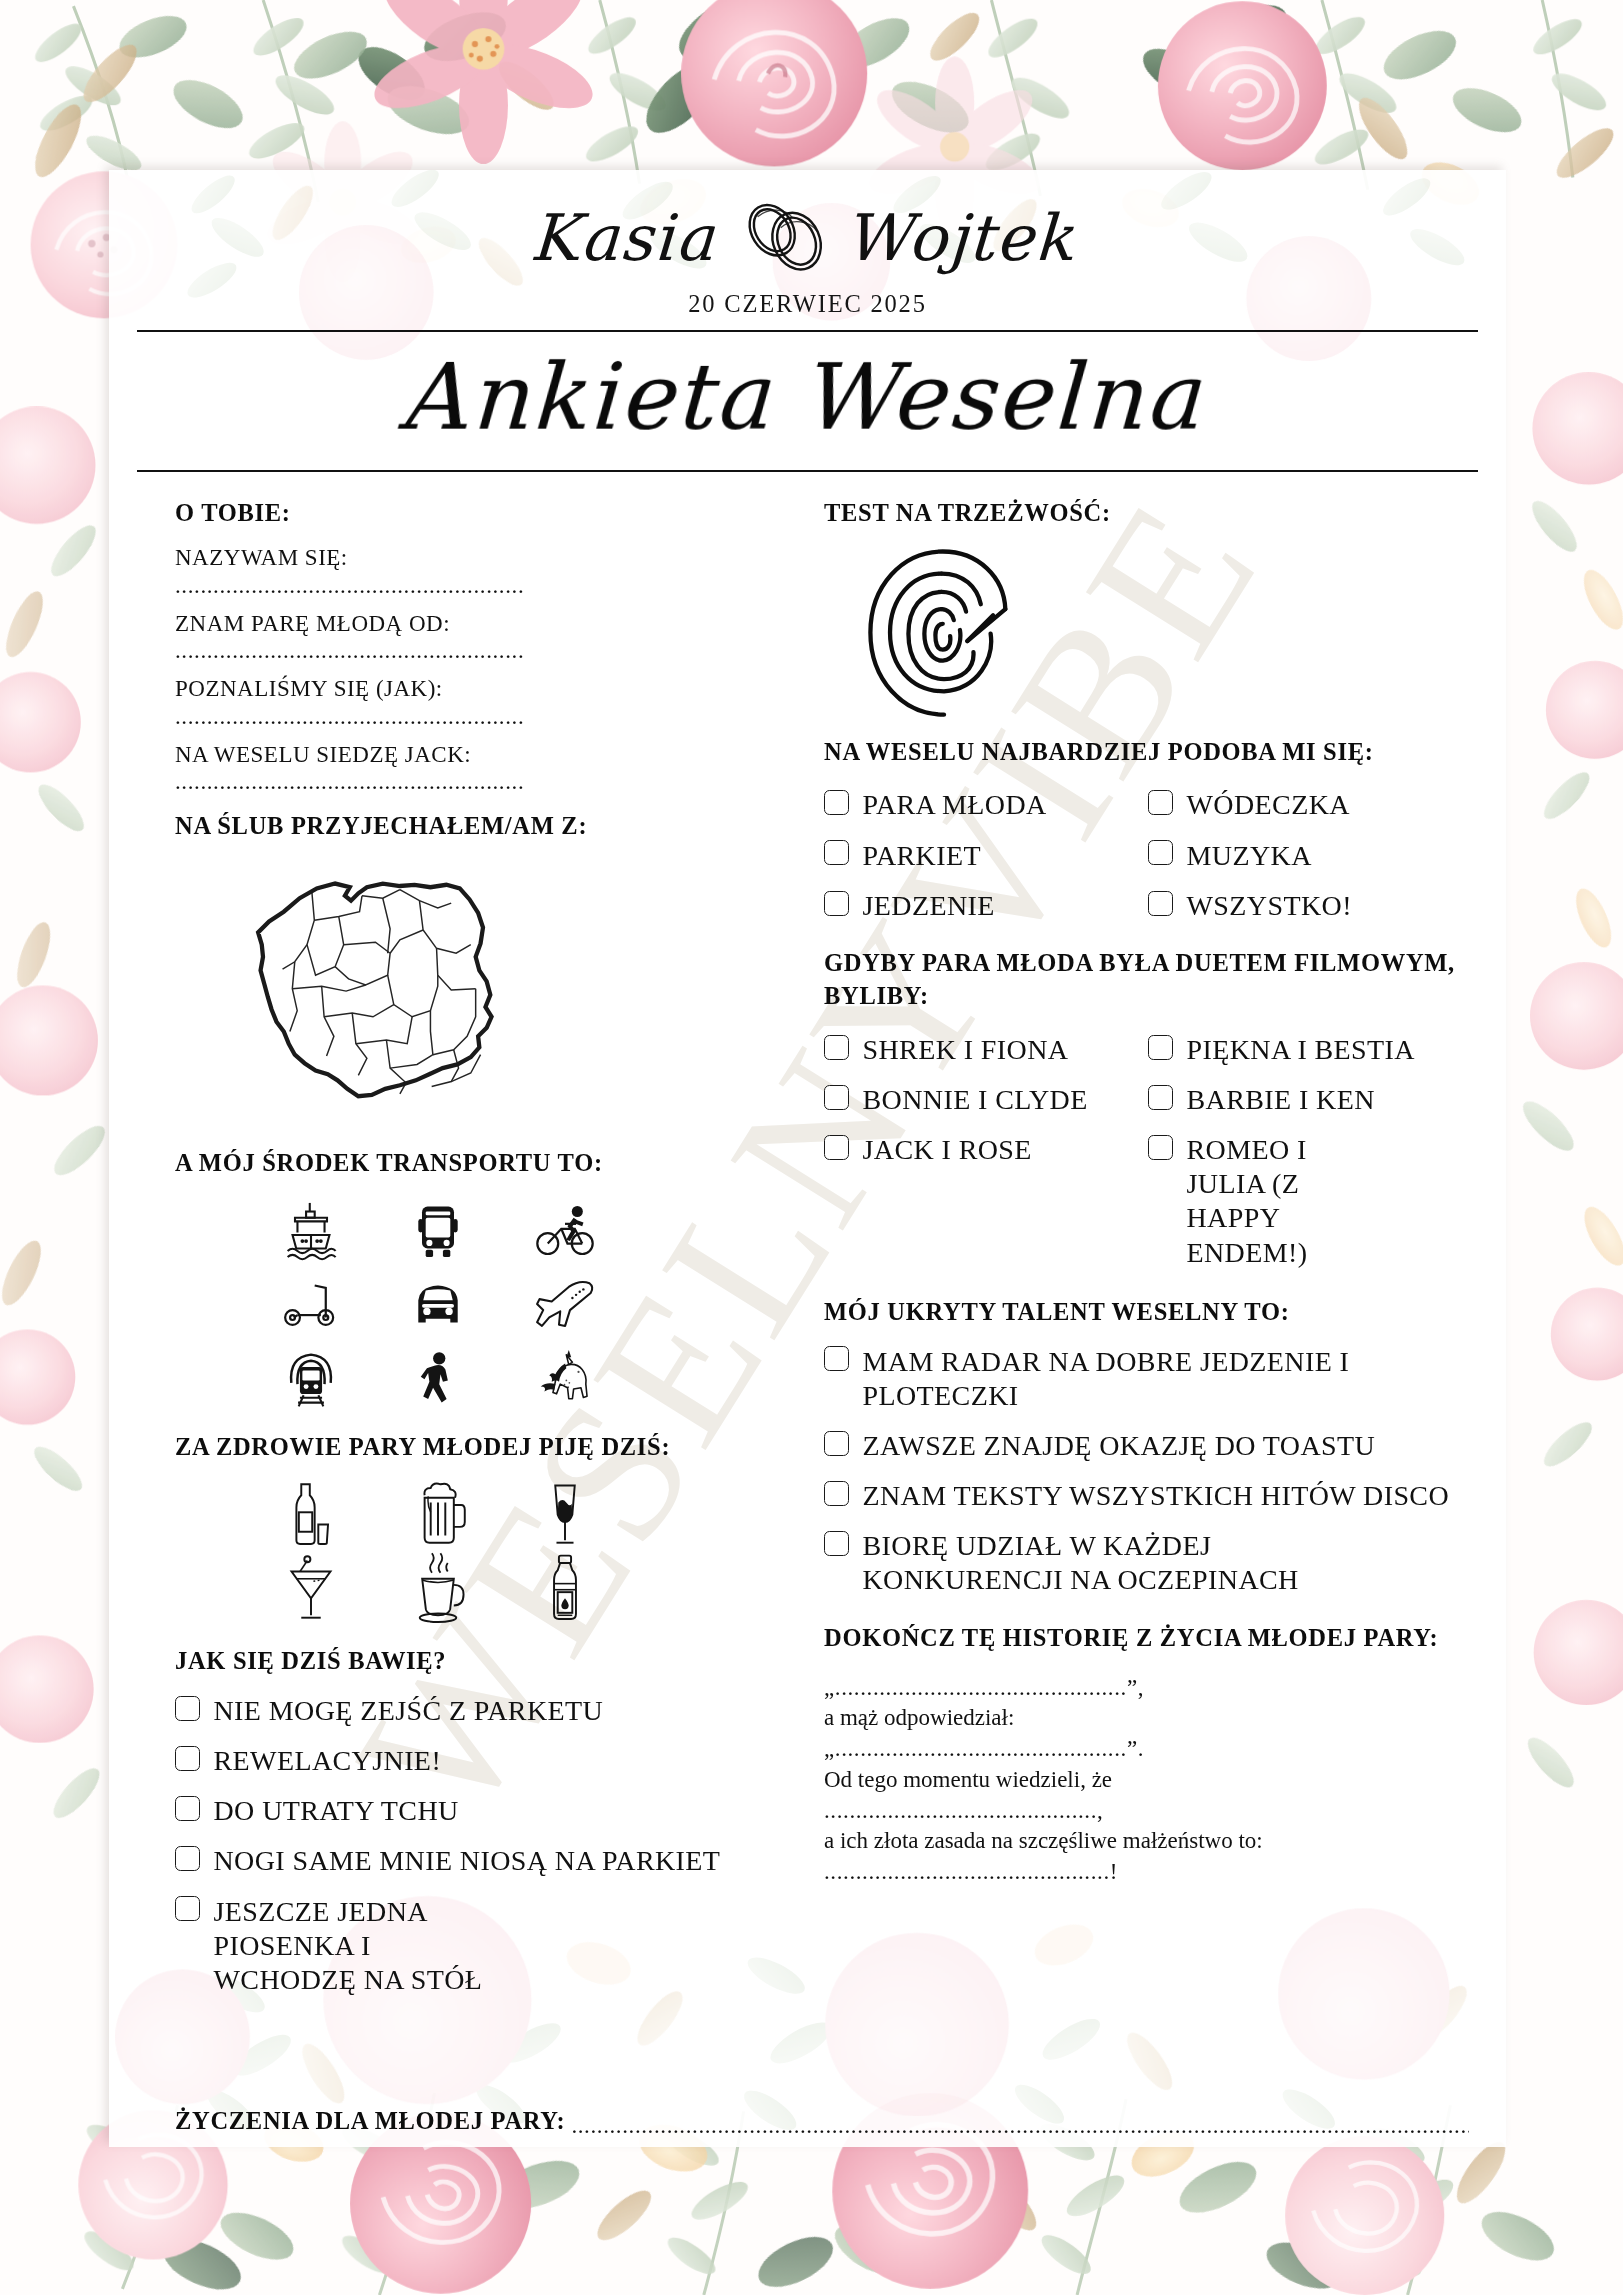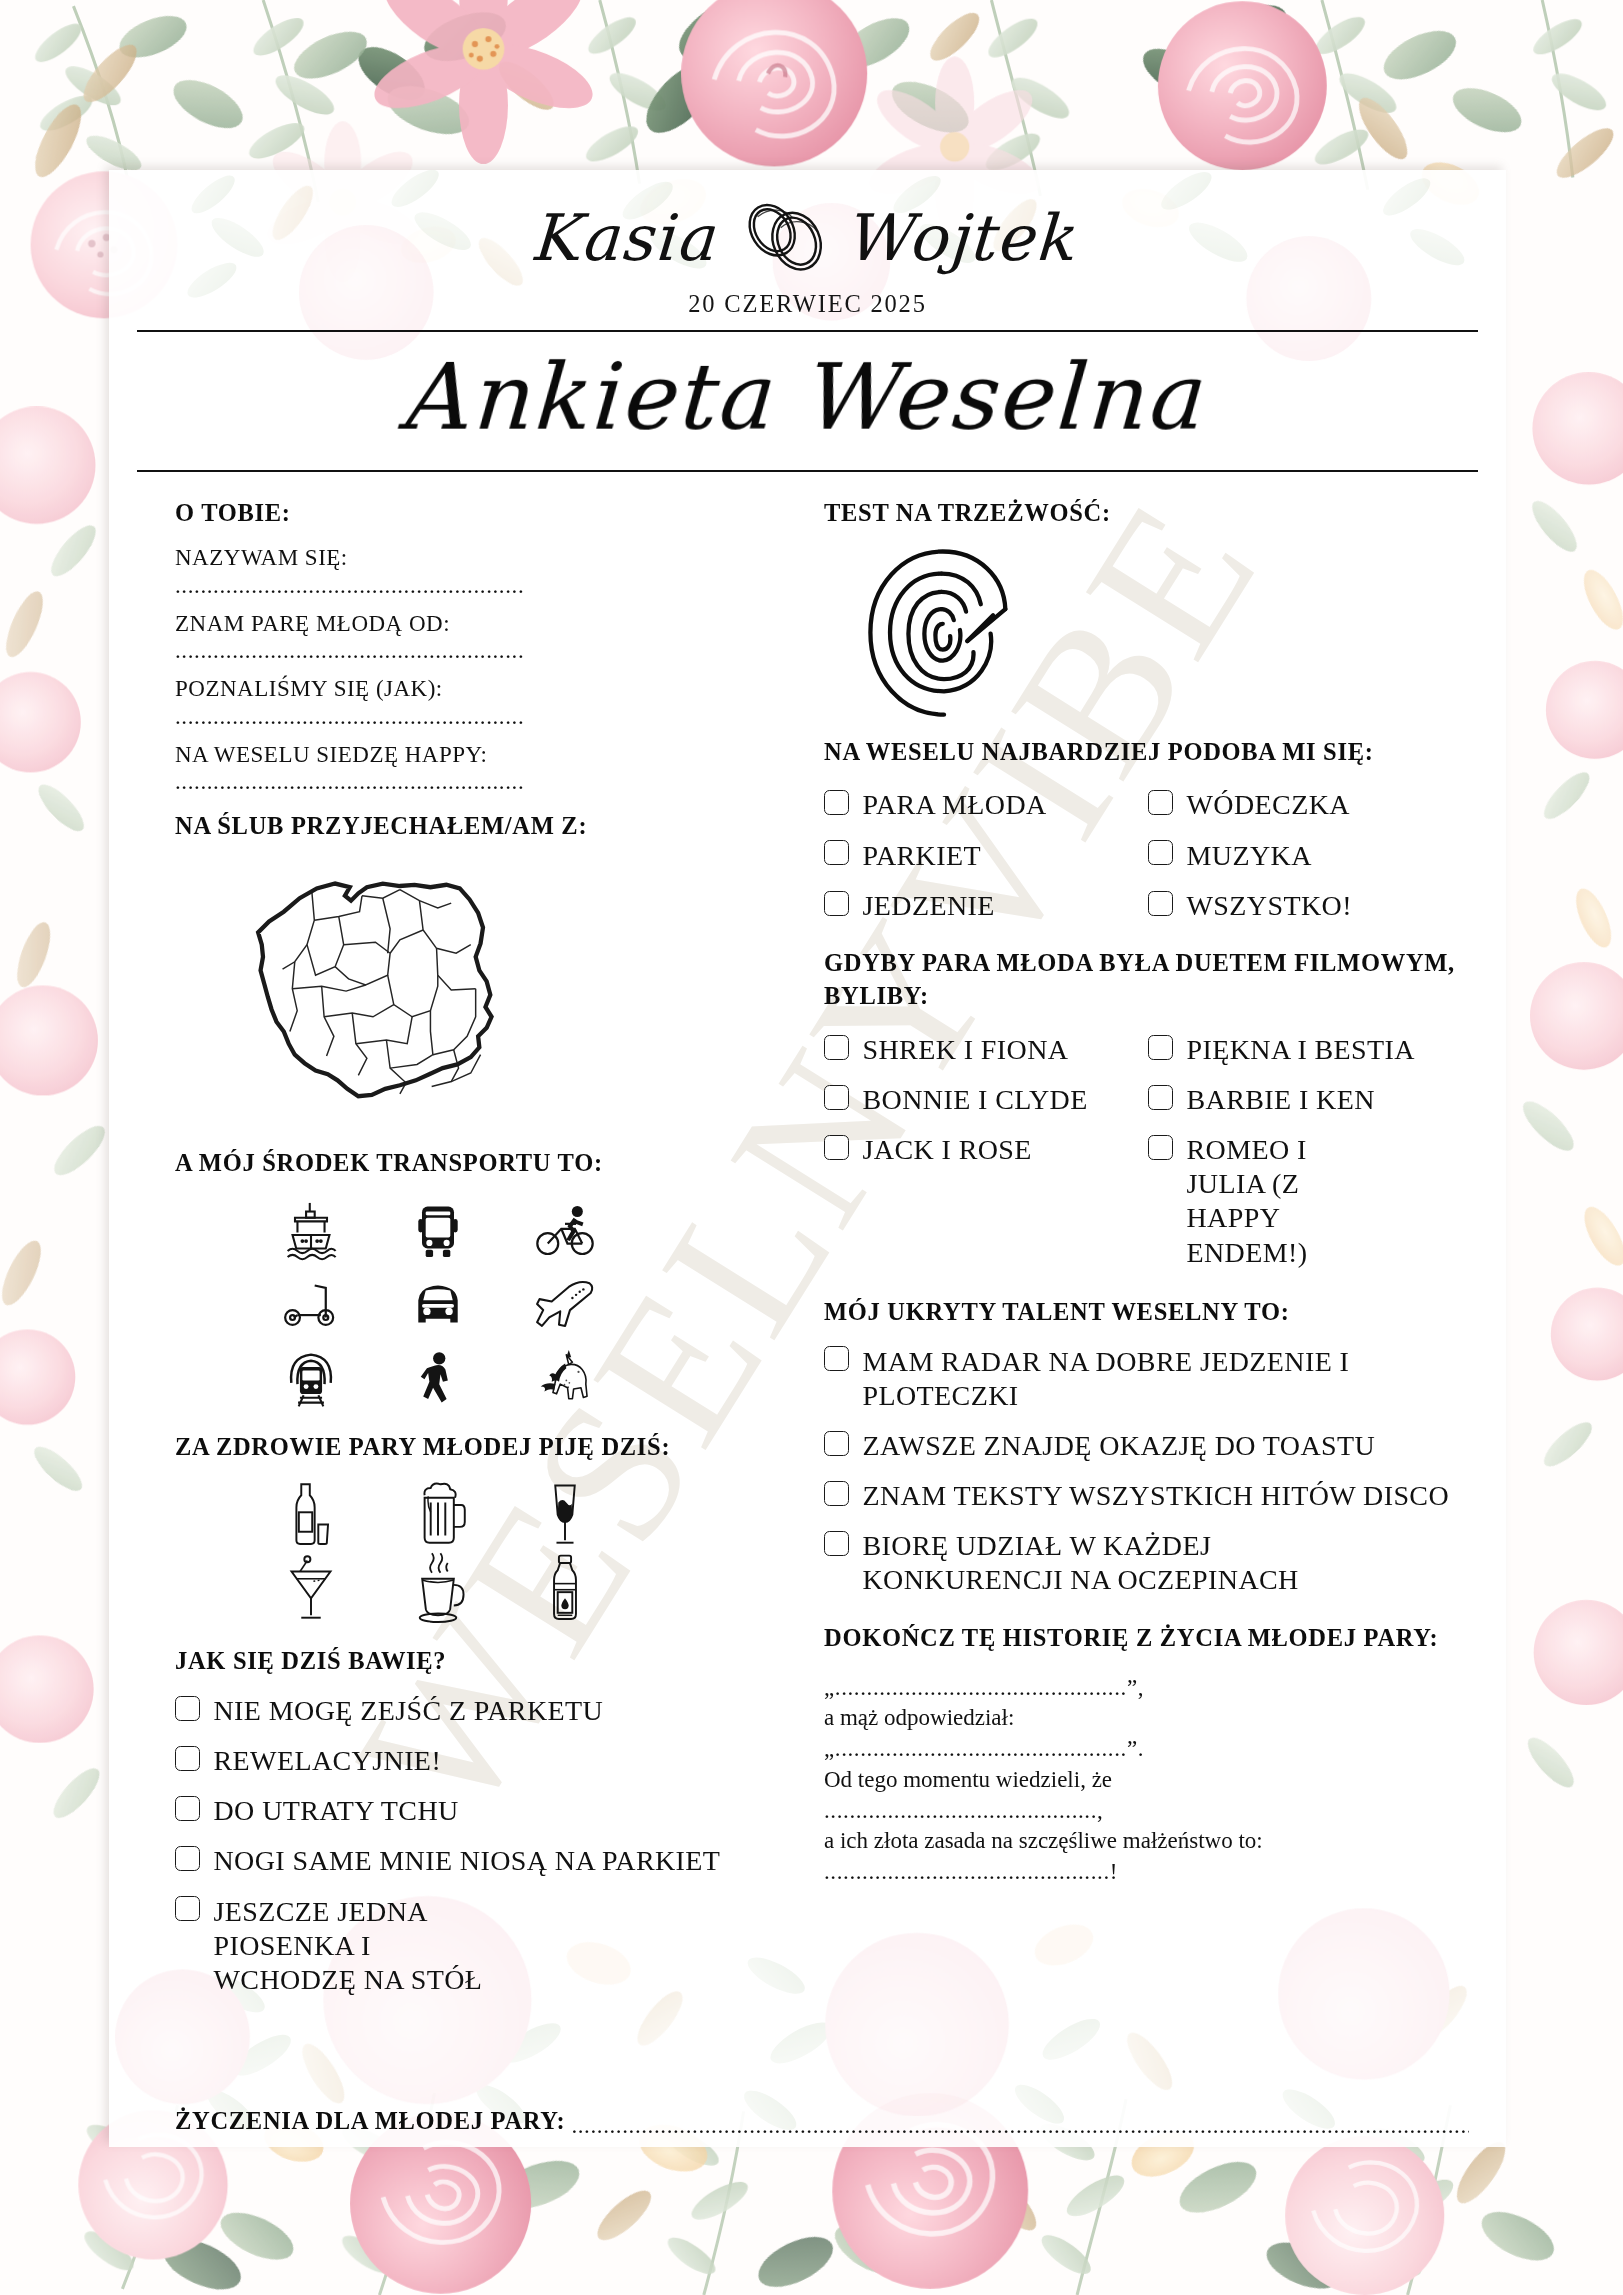--- a/index.html
+++ b/index.html
@@ -602,21 +602,21 @@
 
       <div class="field-label">NAZYWAM SIĘ:</div>
       <div class="dots">.......................................................</div>
 
       <div class="field-label">ZNAM PARĘ MŁODĄ OD:</div>
       <div class="dots">.......................................................</div>
 
       <div class="field-label">POZNALIŚMY SIĘ (JAK):</div>
       <div class="dots">.......................................................</div>
 
-      <div class="field-label">NA WESELU SIEDZĘ HAPPY:</div>
+      <div class="field-label">NA WESELU SIEDZĘ JACK:</div>
       <div class="dots">.......................................................</div>
 
       <h2 class="sec" style="margin-top:18.4px">NA ŚLUB PRZYJECHAŁEM/AM Z:</h2>
 
       <div class="map-wrap">
         <svg width="318" height="286" viewBox="0 0 520 468">
           <g fill="#ffffff" stroke="#1a1a1a">
             <path stroke-width="7" d="M42 150 L36 130 L54 112 L78 96 L104 74 L132 58 L162 50 L186 56 L178 70 L188 78 L200 66 L214 56 L240 50 L268 54 L292 52 L318 56 L344 52 L366 58 L382 76 L396 98 L404 122 L400 148 L392 170 L398 192 L410 210 L416 232 L408 252 L418 268 L410 286 L396 300 L398 318 L384 334 L362 346 L338 352 L316 362 L294 372 L268 380 L244 386 L222 396 L200 398 L182 386 L166 372 L150 362 L130 356 L112 344 L96 330 L86 312 L78 292 L66 276 L58 256 L52 236 L46 214 L40 192 L44 170 Z"></path>
             <g stroke-width="2.4" fill="none" opacity=".95">
               <path d="M124 64 L128 110 L116 150 L96 178 L76 190"></path>

